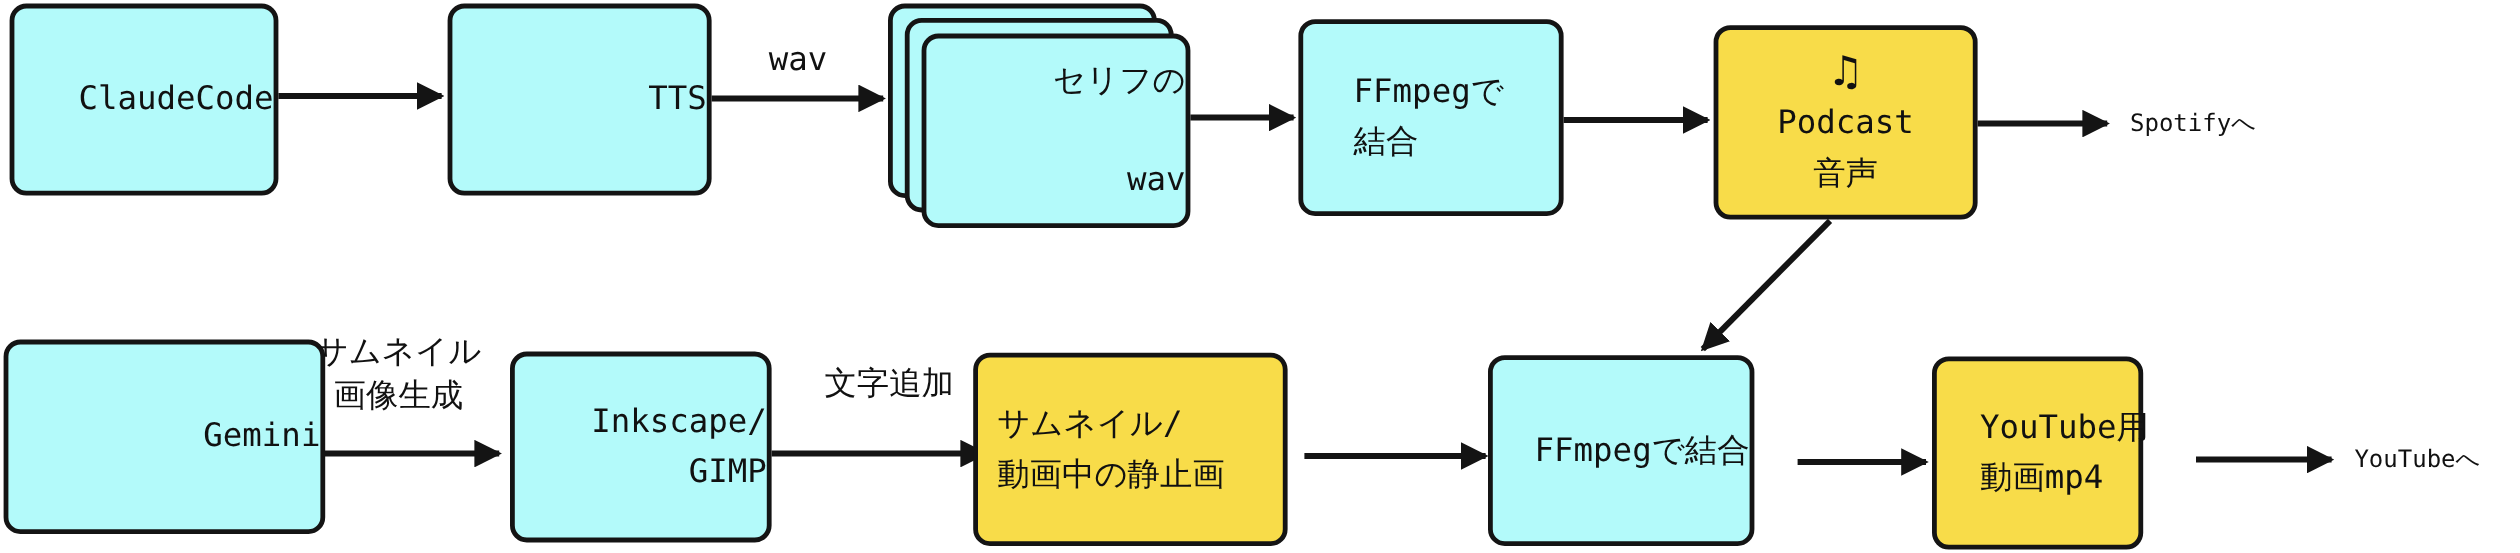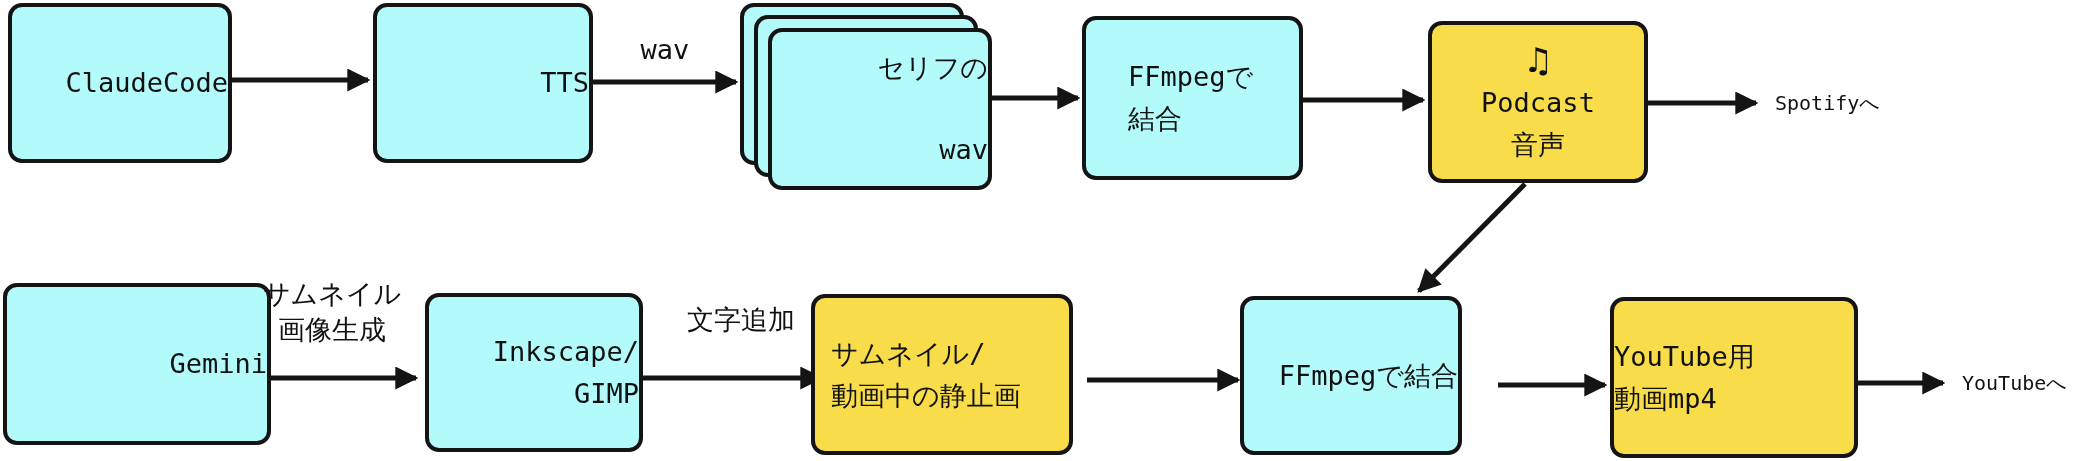--- a/index.html
+++ b/index.html
@@ -111,21 +111,21 @@
       <span>Inkscape/</span>
       <span>GIMP</span>
     </div>
     <div class="node fill-yellow align-left" style="left: 779px; top: 294px; width: 262px; height: 161px; padding-left: 16px; margin-left: 32px;">
       <span>サムネイル/</span>
       <span>動画中の静止画</span>
     </div>
     <div class="node fill-cyan" style="left: 1240px; top: 296px; width: 222px; height: 159px;">
       <span>FFmpegで結合</span>
     </div>
-    <div class="node fill-yellow align-left" style="left: 1610px; top: 297px; width: 248px; height: 161px; ">
+    <div class="node fill-yellow align-left" style="left: 1610px; top: 297px; width: 176px; height: 161px; padding-left: 36px;">
       <span>YouTube用</span>
       <span>動画mp4</span>
     </div>
     <div class="edge-label" style="left: 665px; top: 50px;">
       <div>wav</div>
     </div>
     <div class="edge-label" style="left: 320px; top: 312px; margin-left: 12px;">
       <div>サムネイル</div>
       <div>画像生成</div>
     </div>

